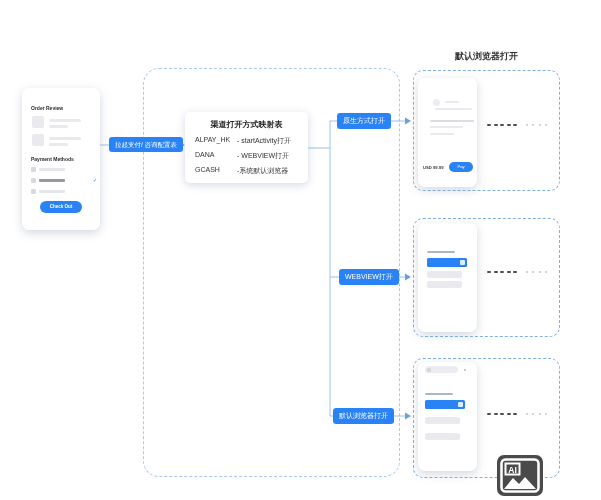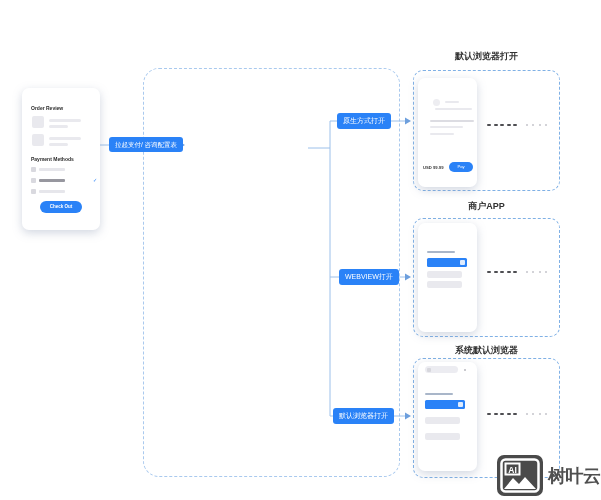--- a/index.html
+++ b/index.html
@@ -122,20 +122,35 @@
     <div class="pm-sq" style="left:9px;top:90px"></div>
     <div class="pm-line sel" style="top:91px"></div>
     <div class="pm-check" style="top:90px">✓</div>
     <div class="pm-sq" style="left:9px;top:101px"></div>
     <div class="pm-line" style="top:102px"></div>
     <div class="checkout-btn">Check Out</div>
   </div>
 
   <div class="pill launch">拉起支付/ 咨询配置表</div>
 
+  <div class="map-table">
+    <div class="map-title">渠道打开方式映射表</div>
+    <div class="map-row" style="top:24px">
+      <span class="map-ch">ALPAY_HK</span>
+      <span class="map-me">- startActivity打开</span>
+    </div>
+    <div class="map-row" style="top:39px">
+      <span class="map-ch">DANA</span>
+      <span class="map-me">- WEBVIEW打开</span>
+    </div>
+    <div class="map-row" style="top:54px">
+      <span class="map-ch">GCASH</span>
+      <span class="map-me">-系统默认浏览器</span>
+    </div>
+  </div>
 
   <div class="pill b0">原生方式打开</div>
   <div class="pill b1">WEBVIEW打开</div>
   <div class="pill b2">默认浏览器打开</div>
 
   <div class="section-title" style="top:50px">默认浏览器打开</div>
   <div class="section-box" style="top:70px"></div>
   <div class="phone app-phone" style="top:78px">
     <div class="avatar" style="left:15px;top:21px"></div>
     <div class="bar" style="left:27px;top:23px;width:14px;height:2px"></div>
@@ -151,21 +166,20 @@
       <span class="cdash"></span>
       <span class="cdash"></span>
       <span class="cdash"></span>
       <span class="cdash"></span>
     <span class="cdot first"></span>
       <span class="cdot"></span>
       <span class="cdot"></span>
       <span class="cdot"></span>
   </div>
 
-  <div class="section-title" style="top:200px">商户APP</div>
   <div class="section-box" style="top:218px;height:119px"></div>
   <div class="phone app-phone" style="top:223px">
     <div class="caption-bar" style="left:9px;top:28px"></div>
     <div class="blue-bar" style="left:9px;top:35px">
       <span class="mini-ic"></span>
     </div>
     <div class="gray-bar" style="left:9px;top:48px"></div>
     <div class="gray-bar" style="left:9px;top:58px"></div>
   </div>
   <div class="cont-row" style="top:271px">
@@ -173,21 +187,20 @@
       <span class="cdash"></span>
       <span class="cdash"></span>
       <span class="cdash"></span>
       <span class="cdash"></span>
     <span class="cdot first"></span>
       <span class="cdot"></span>
       <span class="cdot"></span>
       <span class="cdot"></span>
   </div>
 
-  <div class="section-title" style="top:344px">系统默认浏览器</div>
   <div class="section-box" style="top:358px;height:120px"></div>
   <div class="phone app-phone" style="top:362px">
     <div class="addr-bar">
       <span class="addr-ic"></span>
     </div>
     <div class="menu-dot"></div>
     <div class="caption-bar" style="left:7px;top:31px"></div>
     <div class="blue-bar" style="left:7px;top:38px">
       <span class="mini-ic"></span>
     </div>
@@ -207,16 +220,15 @@
   </div>
 
   <div class="watermark">
     <svg width="46" height="41" viewBox="0 0 46 41">
       <rect x="0" y="0" width="46" height="41" rx="7" fill="var(--watermark-gray)"></rect>
       <rect x="4.5" y="4.5" width="37" height="32" rx="4" fill="none" stroke="#fff" stroke-width="2.5"></rect>
       <rect x="8.5" y="8.5" width="14" height="11" fill="none" stroke="#fff" stroke-width="2"></rect>
       <text x="15.5" y="17.5" font-size="8.5" font-weight="bold" fill="#fff" text-anchor="middle" font-family="Liberation Sans, DejaVu Sans, sans-serif">AI</text>
       <path d="M7 34 L16 23 L22 29 L28 22 L39 34 Z" fill="#fff"></path>
     </svg>
-    <span class="wm-brand">树叶云</span>
   </div>
 
 </div>
 
 </body></html>

